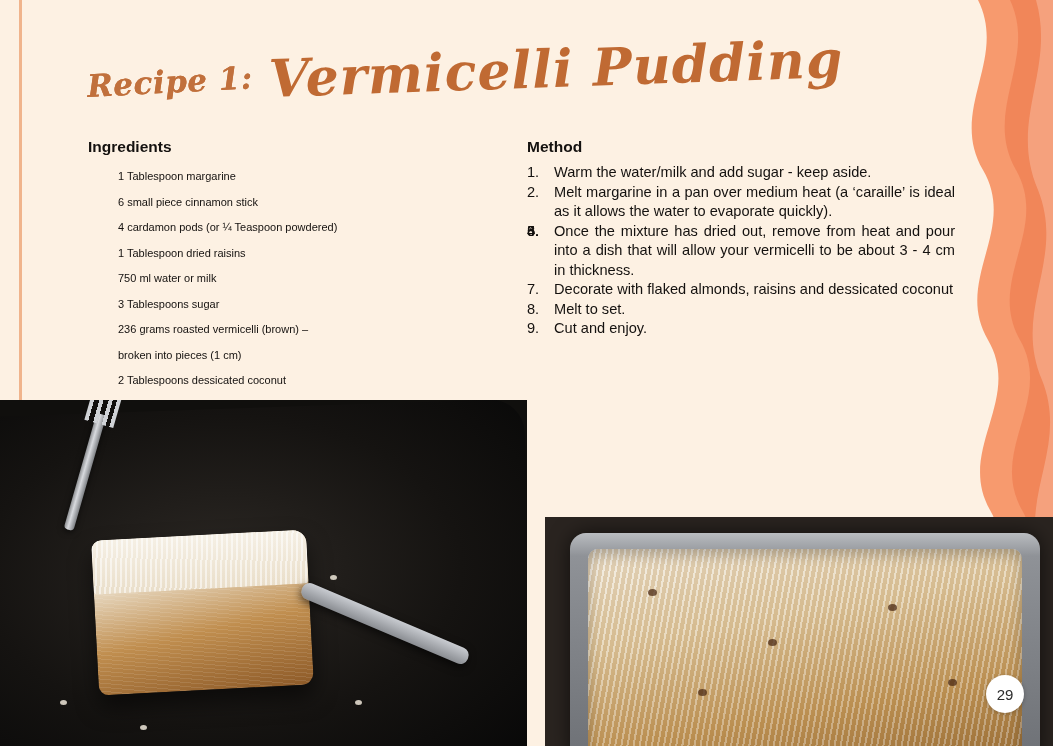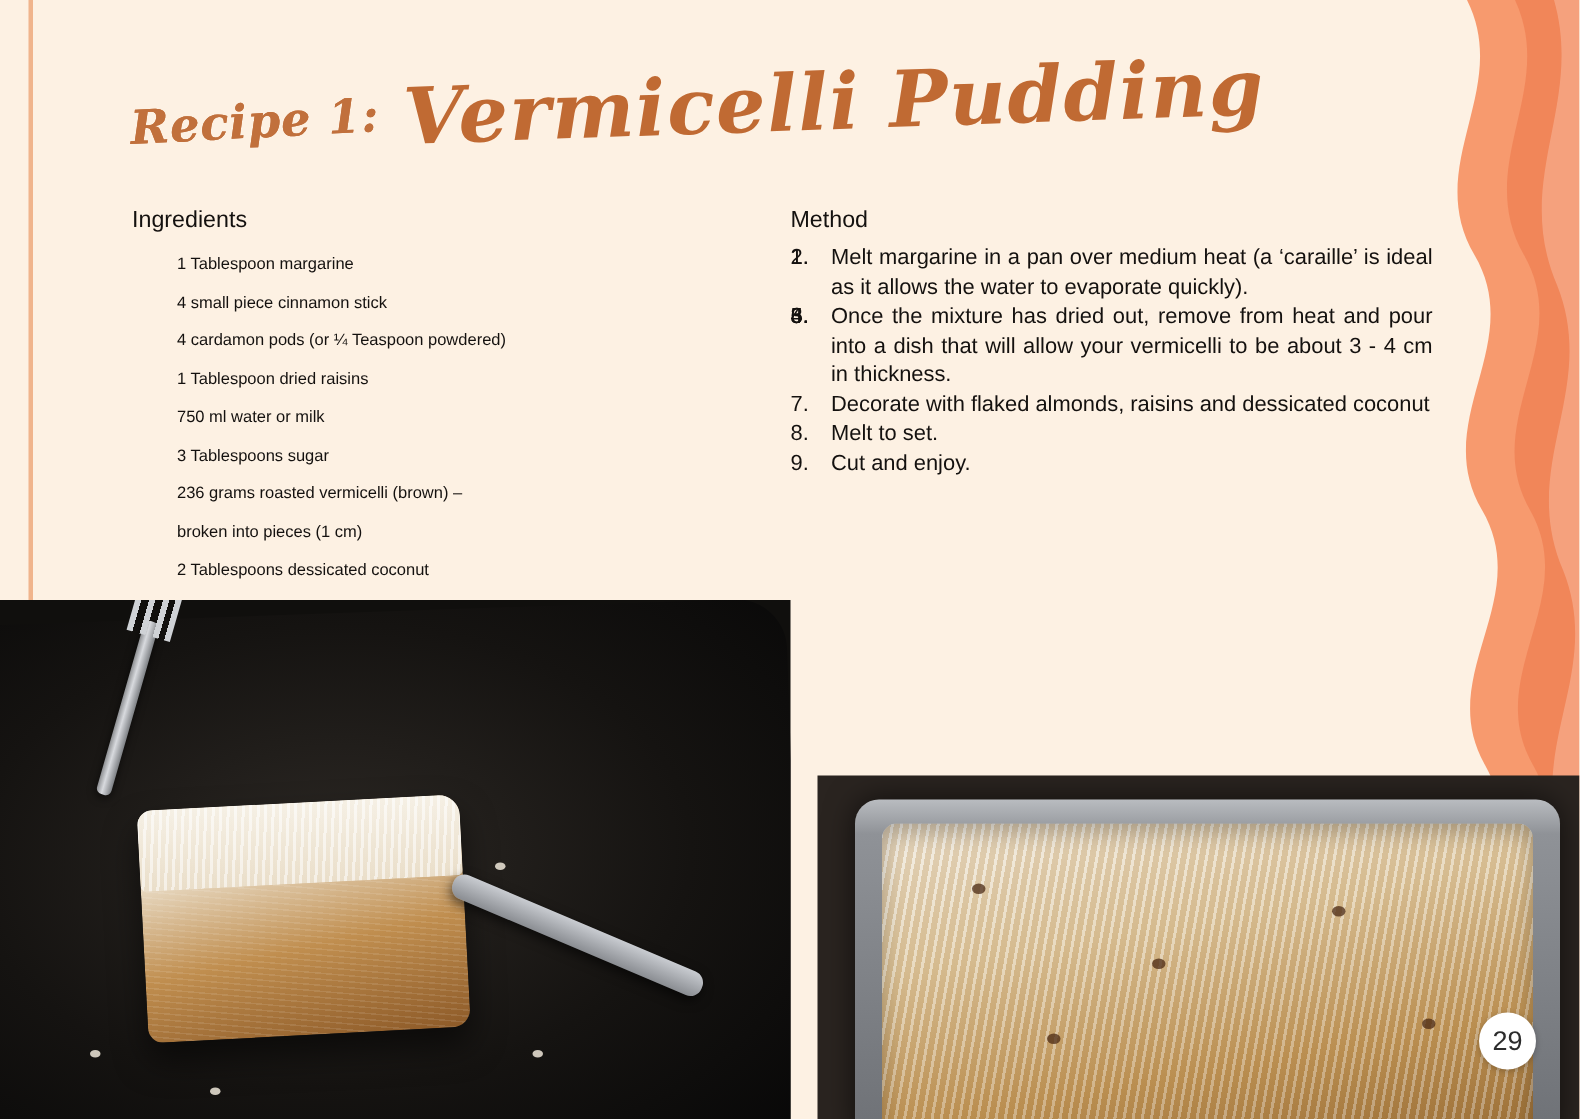--- a/index.html
+++ b/index.html
@@ -71,21 +71,21 @@
     color: #c06a33;
     margin-left: 16px;
     letter-spacing: 1px;
     transform: rotate(-2deg);
     transform-origin: left bottom;
   }
 
   
   .col-heading {
     font-family: "Liberation Sans", sans-serif;
-    font-weight: normal;
+    font-weight: bold;
     font-size: 15.5px;
     color: #14110f;
   }
 
   .ingredients-head {
     position: absolute;
     left: 88px;
     top: 138px;
   }
   .method-head {
@@ -265,21 +265,21 @@
   
   .page-number {
     position: absolute;
     right: 29px;
     bottom: 33px;
     width: 38px;
     height: 38px;
     border-radius: 50%;
     background: #ffffff;
     color: #2c2c2c;
-    font-size: 18px;
+    font-size: 15px;
     display: flex;
     align-items: center;
     justify-content: center;
     box-shadow: 0 1px 4px rgba(0,0,0,0.25);
   }
 </style>
 </head>
 <body>
 
 <div class="page">
@@ -297,32 +297,32 @@
   <div class="title-wrap">
     <span class="recipe-label">Recipe 1:</span>
     <span class="recipe-title">Vermicelli Pudding</span>
   </div>
 
   <div class="col-heading ingredients-head">Ingredients</div>
   <div class="col-heading method-head">Method</div>
 
   <ul class="ingredients-list">
     <li>1 Tablespoon margarine</li>
-    <li>4 small piece cinnamon stick</li>
+    <li>6 small piece cinnamon stick</li>
     <li>4 cardamon pods (or ¼ Teaspoon powdered)</li>
     <li>1 Tablespoon dried raisins</li>
     <li>750 ml water or milk</li>
     <li>3 Tablespoons sugar</li>
     <li>236 grams roasted vermicelli (brown) –</li>
     <li>broken into pieces (1 cm)</li>
     <li>2 Tablespoons dessicated coconut</li>
   </ul>
 
   <ol class="method-list">
-    <li><span class="num">1.</span></li>
+    <li><span class="num">1.</span><span>Warm the water/milk and add sugar - keep aside.</span></li>
     <li><span class="num">2.</span><span>Melt margarine in a pan over medium heat (a ‘caraille’ is ideal as it allows the water to evaporate quickly).</span></li>
     <li><span class="num">3.</span></li>
     <li><span class="num">4.</span></li>
     <li><span class="num">5.</span></li>
     <li><span class="num">6.</span><span>Once the mixture has dried out, remove from heat and pour into a dish that will allow your vermicelli to be about 3 - 4 cm in thickness.</span></li>
     <li><span class="num">7.</span><span>Decorate with flaked almonds, raisins and dessicated coconut</span></li>
     <li><span class="num">8.</span><span>Melt to set.</span></li>
     <li><span class="num">9.</span><span>Cut and enjoy.</span></li>
   </ol>
 

